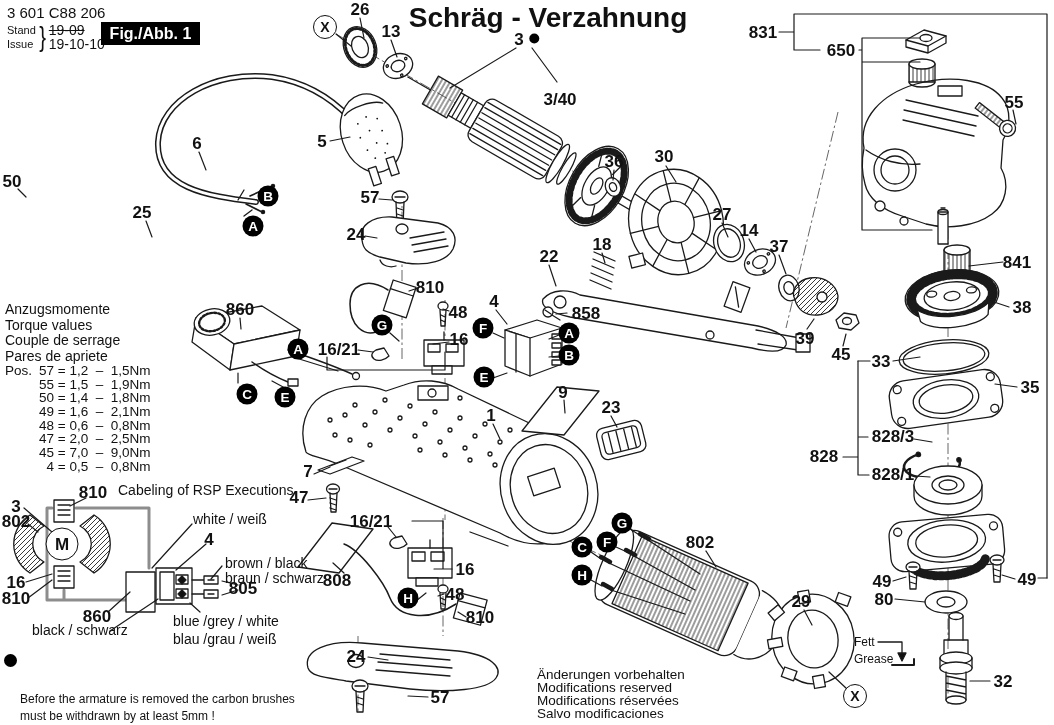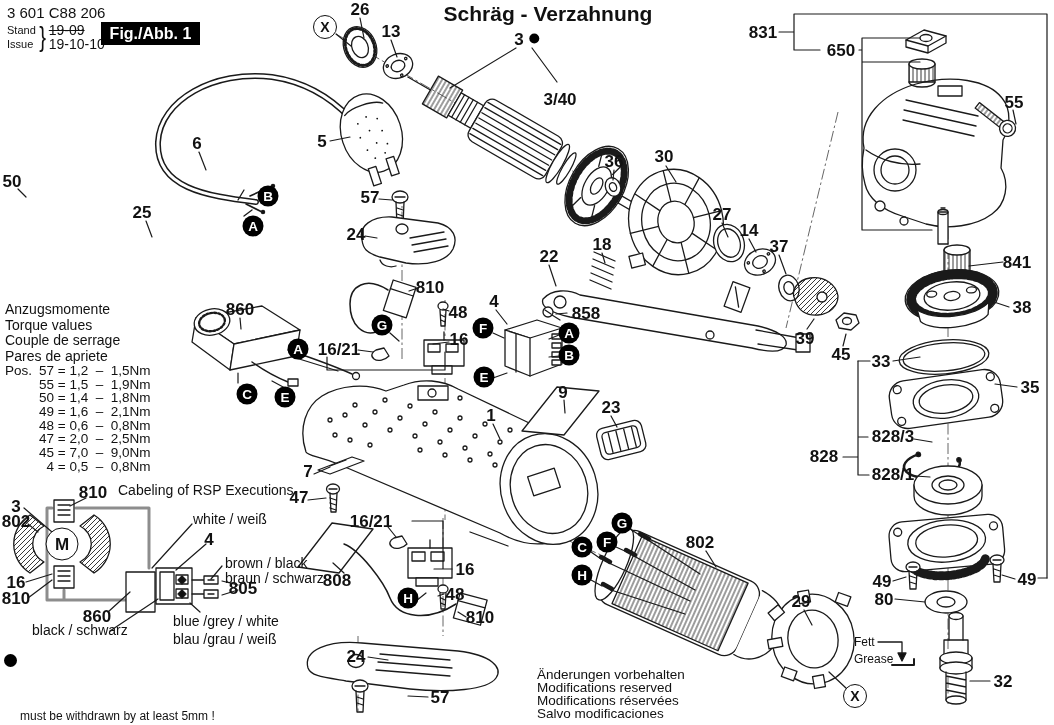--- a/index.html
+++ b/index.html
@@ -18,21 +18,21 @@
       border:1.8px solid #111;background:#fff;color:#111;font-weight:bold;font-size:17px;
       display:flex;align-items:center;justify-content:center;line-height:1}
   .tx{position:absolute;font-size:14px;line-height:1.15;white-space:nowrap}
   .note{position:absolute;font-size:12px;white-space:nowrap}
   .foot{position:absolute;left:537px;font-size:13.5px;white-space:nowrap}
   .trow{position:absolute;left:5px;font-size:13.5px;white-space:pre;line-height:1}
   .trow .tpos{display:inline-block;width:34px;white-space:pre}
   .trow.indent{padding-left:34px}
   .theadrow{position:absolute;left:5px;font-size:14px;line-height:1;white-space:nowrap}
   .title{position:absolute;left:548px;top:2px;transform:translateX(-50%);
-         font-weight:bold;font-size:21px;white-space:nowrap}
+         font-weight:bold;font-size:28px;white-space:nowrap}
   .figbox{position:absolute;left:101px;top:22px;width:99px;height:23px;background:#000;color:#fff;
           font-weight:bold;font-size:16px;display:flex;align-items:center;justify-content:center}
   .pn{position:absolute;left:7px;top:4px;font-size:15px;white-space:nowrap}
   .standissue{position:absolute;left:7px;top:23px;display:flex;align-items:center;gap:2px}
   .standissue .c1 div{font-size:11px;line-height:14px}
   .standissue .brace{font-size:27px;font-weight:normal;transform:scaleX(.75);line-height:1}
   .standissue .c2 div{font-size:14px;line-height:14px}
   .strike{text-decoration:line-through}
   .dot{display:inline-block;width:10px;height:10px;border-radius:50%;background:#000;
        margin-left:6px;vertical-align:1px}
@@ -695,20 +695,21 @@
 <div class="tx" style="left:225px;top:555px">brown / black</div>
 <div class="tx" style="left:225px;top:570px">braun / schwarz</div>
 <div class="tx" style="left:32px;top:622px">black / schwarz</div>
 <div class="tx" style="left:173px;top:613px">blue /grey / white</div>
 <div class="tx" style="left:173px;top:631px">blau /grau / weiß</div>
 
 <div class="note" style="left:854px;top:635px">Fett</div>
 <div class="note" style="left:854px;top:652px">Grease</div>
 
 <div class="bullet"></div>
+<div class="note" style="left:20px;top:692px">Before the armature is removed the carbon brushes</div>
 <div class="note" style="left:20px;top:709px">must be withdrawn by at least 5mm !</div>
 
 <div class="foot" style="top:667px">Änderungen vorbehalten</div>
 <div class="foot" style="top:680px">Modifications reserved</div>
 <div class="foot" style="top:693px">Modifications réservées</div>
 <div class="foot" style="top:706px">Salvo modificaciones</div>
 
 </div>
 
 </body></html>

